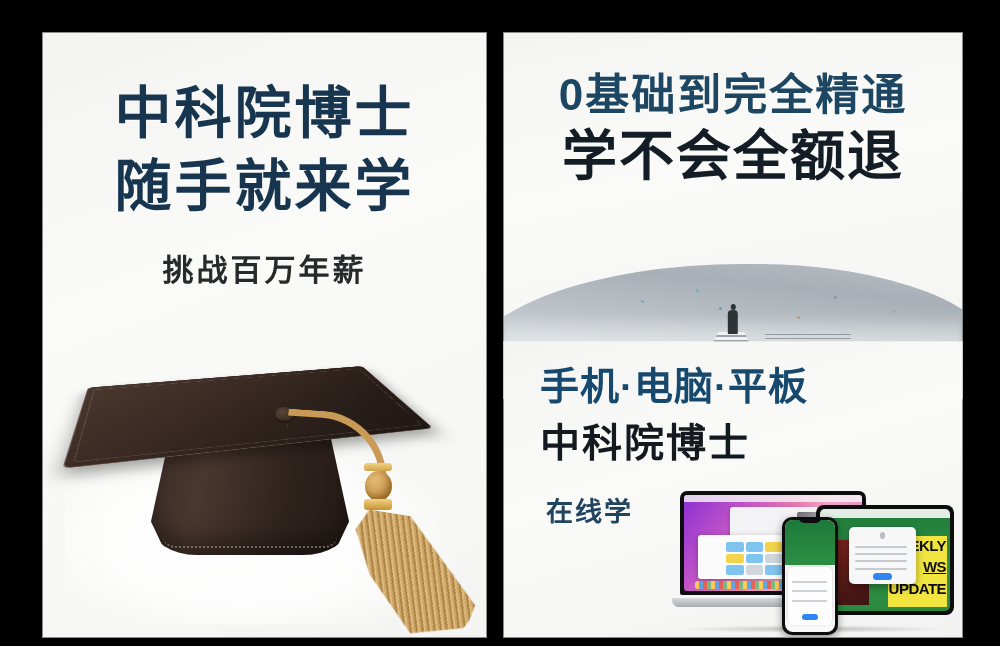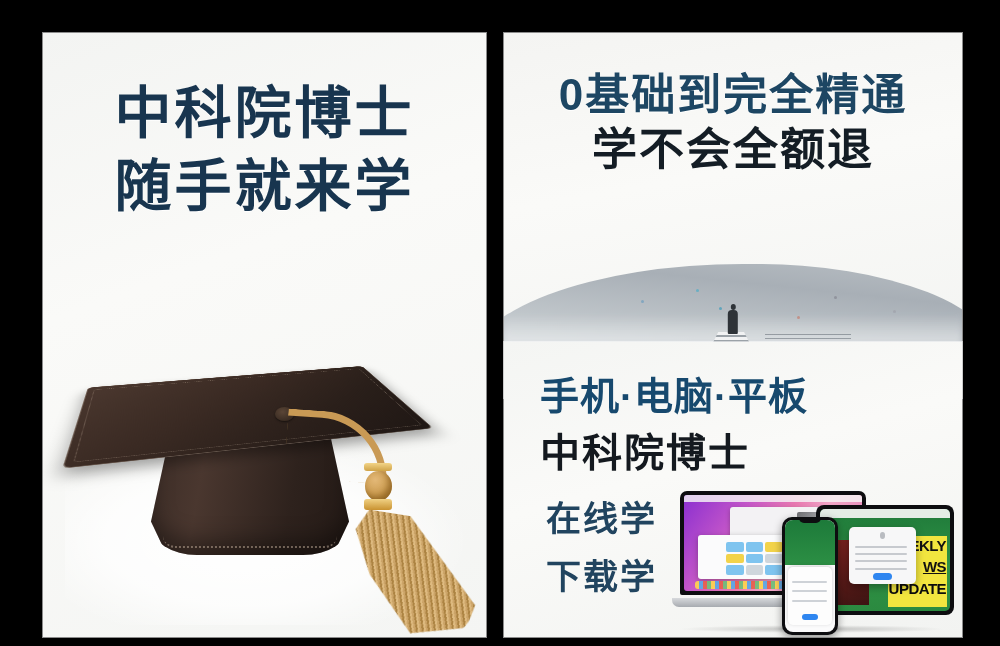--- a/index.html
+++ b/index.html
@@ -167,21 +167,21 @@
   }
   #rt-headline .rt-l1 {
     display: block;
     color: #1d4663;
     font-size: 44px;
     text-shadow: 0 1px 0 rgba(255,255,255,.8);
   }
   #rt-headline .rt-l2 {
     display: block;
     color: #141d25;
-    font-size: 45px;
+    font-size: 55px;
   }
   
   #stairs-scene {
     position: absolute;
     left: 0; bottom: 0;
     width: 458px; height: 136px;
     overflow: hidden;
   }
   .stairs-sky {
     position: absolute;
@@ -246,21 +246,21 @@
 
   
   #right-bottom-panel {
     left: 504px;
     top: 342px;
     width: 458px;
     height: 295px;
     background: linear-gradient(165deg,#f4f5f3 0%,#fafaf8 42%,#f2f3f1 100%);
   }
   #rb-head {
-    padding: 30px 0 0 36px;
+    padding: 20px 0 0 36px;
     line-height: 1.3;
     font-weight: 700;
     white-space: nowrap;
   }
   #rb-head .rb-l1 {
     display: block;
     color: #17496e;
     font-size: 39px;
     letter-spacing: 1px;
   }
@@ -268,21 +268,21 @@
     display: block;
     color: #14191f;
     font-size: 40px;
     letter-spacing: 2px;
     margin-top: 4px;
   }
   #rb-bullets {
     position: absolute;
     left: 42px; top: 148px;
     color: #21445f;
-    font-size: 35px;
+    font-size: 27px;
     font-weight: 700;
     line-height: 1.65;
     letter-spacing: 2px;
   }
   #rb-bullets span { display: block; }
 
   
   #devices {
     position: absolute;
     right: 8px;
@@ -490,20 +490,21 @@
 
 <div id="poster">
 
   <div class="panel" id="left-panel">
 
     <div id="left-headline">
       <span class="hl-line">中科院博士</span>
       <span class="hl-line">随手就来学</span>
     </div>
 
+    <div id="left-sub">挑战百万年薪</div>
 
     <div id="cap-stage">
       <div class="cap-glow"></div>
       <div class="cap-body"></div>
       <div class="cap-board"></div>
       <div class="cap-button"></div>
       <div class="tassel-cord"></div>
       <div class="tassel-band"></div>
       <div class="tassel-knot"></div>
       <div class="tassel-band lower"></div>
@@ -538,21 +539,20 @@
 
   <div class="panel" id="right-bottom-panel">
 
     <div id="rb-head">
       <span class="rb-l1">手机·电脑·平板</span>
       <span class="rb-l2">中科院博士</span>
     </div>
 
     <div id="rb-bullets">
       <span>在线学</span>
-      <span>下载学</span>
     </div>
 
     <div id="devices">
       <div class="device-shadow"></div>
 
       <div class="laptop">
         <div class="laptop-screen">
           <div class="laptop-inner">
             <div class="mac-topbar"></div>
             <div class="mac-win"></div>

